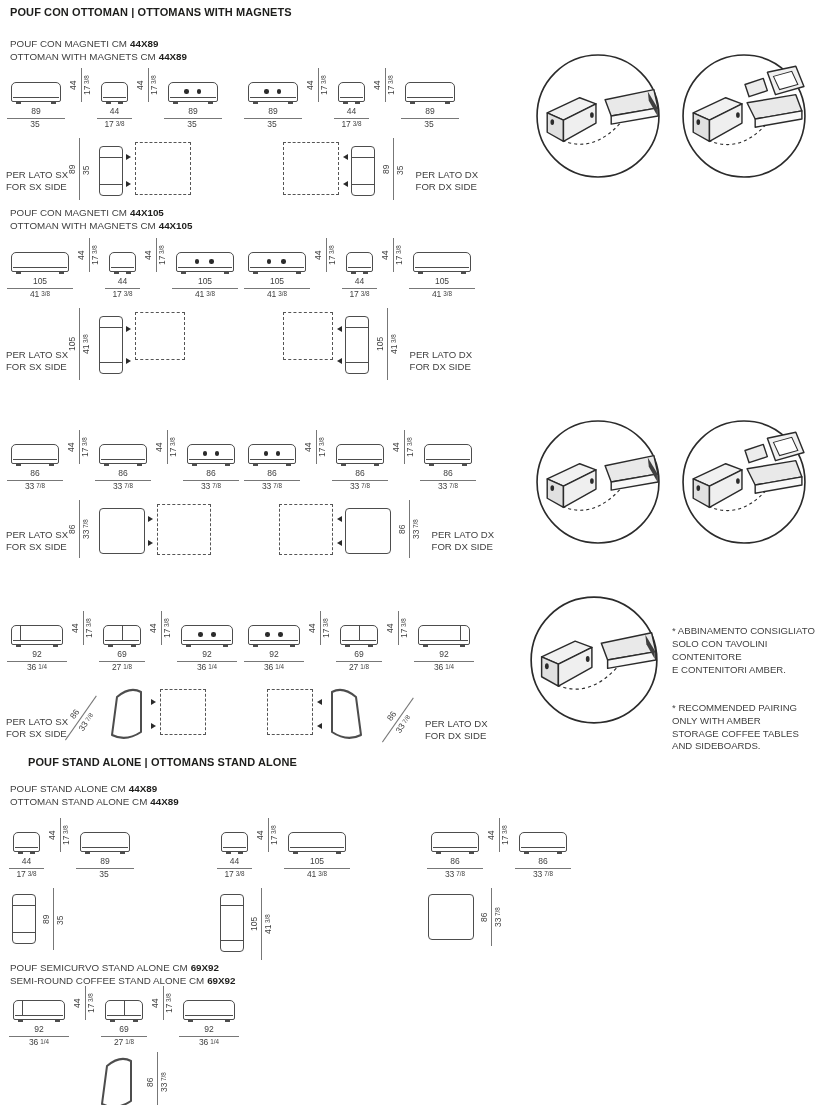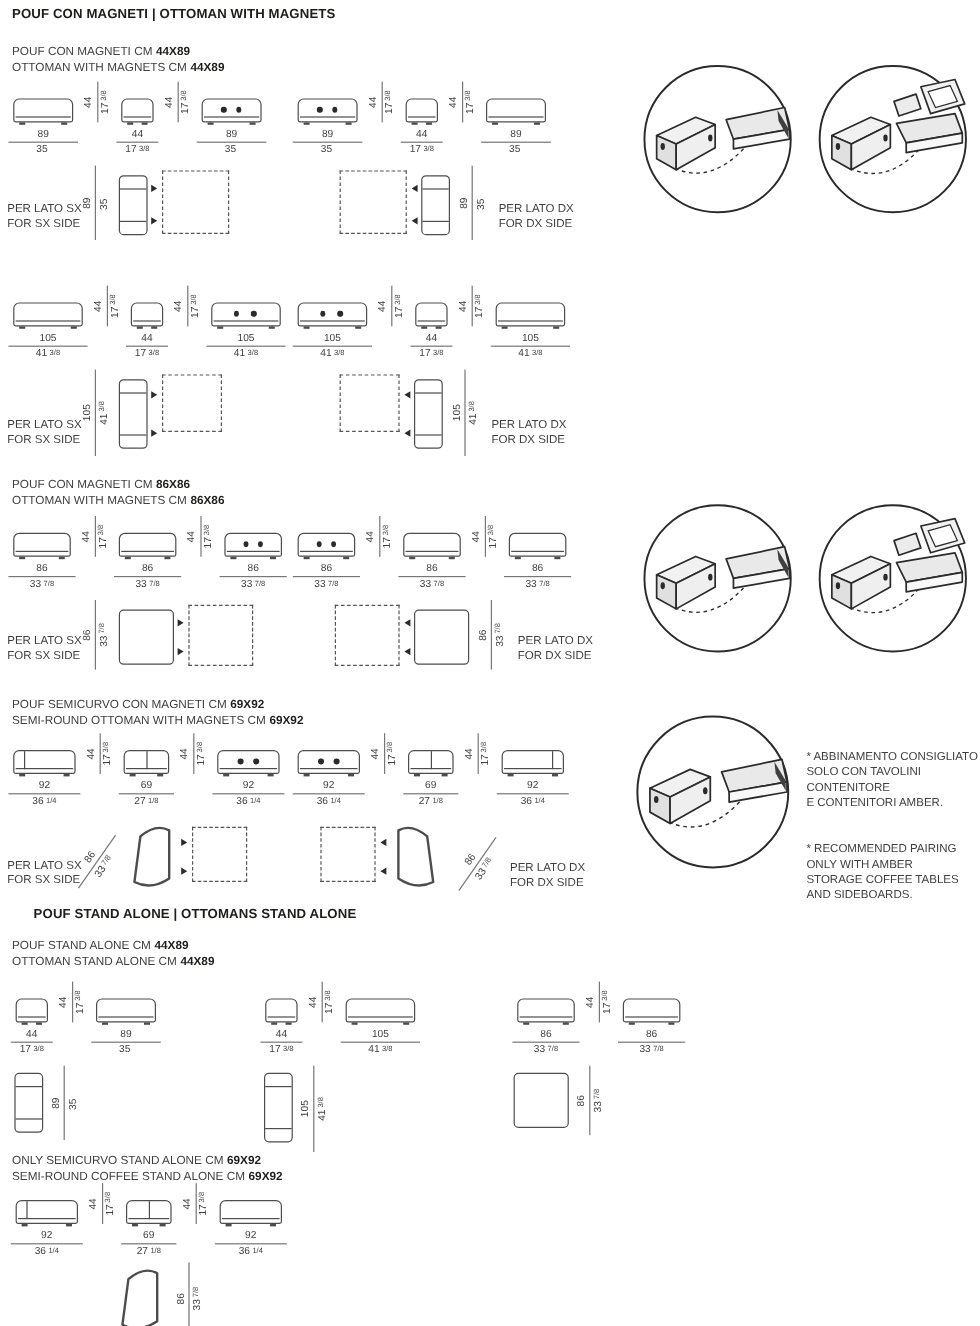--- a/index.html
+++ b/index.html
@@ -52,21 +52,21 @@
   .arr{border-left:5.5px solid #2b2b2b}
   .arl{border-right:5.5px solid #2b2b2b}
   .lab{font-size:9.6px;line-height:1.3;color:#3f3f3f;width:60px;white-space:nowrap}
   .circ{position:absolute}
 </style>
 </head>
 <body>
 
 <div class="page">
 
-  <div class="hd" style="left:10px;top:6px">POUF CON MAGNETI | OTTOMAN WITH MAGNETS</div>
+  <div class="hd" style="left:10px;top:6px">POUF CON OTTOMAN | OTTOMANS WITH MAGNETS</div>
 
   <div class="ttl" style="left:10px;top:37px">
     <span><span>POUF CON MAGNETI CM</span><b>44X89</b></span>
     <span class="ln2"><span>OTTOMAN WITH MAGNETS CM</span><b>44X89</b></span>
   </div>
 
   <div class="grp" style="left:6px;top:68px">
     <div class="row">
       <div class="cell c89">
           <div class="b bw89"></div>
@@ -238,20 +238,24 @@
     <polygon points="66,50 114,42 120,58 74,66" fill="#e9e9e9" stroke="#2b2b2b" stroke-width="1.4" stroke-linejoin="round"></polygon>
     <polygon points="74,66 120,58 120,66 74,74" fill="#f8f8f8" stroke="#2b2b2b" stroke-width="1.4" stroke-linejoin="round"></polygon>
     <polygon points="13,60 45,45 61,51 29,67" fill="#f1f1f1" stroke="#2b2b2b" stroke-width="1.4" stroke-linejoin="round"></polygon>
     <polygon points="13,60 29,67 29,88 13,79" fill="#e0e0e0" stroke="#2b2b2b" stroke-width="1.4" stroke-linejoin="round"></polygon>
     <polygon points="29,67 61,51 61,70 29,88" fill="#efefef" stroke="#2b2b2b" stroke-width="1.4" stroke-linejoin="round"></polygon>
     <ellipse cx="57" cy="62" rx="1.8" ry="2.8" fill="#2b2b2b"></ellipse>
       <ellipse cx="18" cy="69" rx="1.8" ry="2.8" fill="#2b2b2b"></ellipse>
     <path d="M 28,87 Q 58,100 84,72" fill="none" stroke="#2b2b2b" stroke-width="1.1" stroke-dasharray="3,3"></path>
   </svg>
 
+  <div class="ttl" style="left:10px;top:206px">
+    <span><span>POUF CON MAGNETI CM</span><b>44X105</b></span>
+    <span class="ln2"><span>OTTOMAN WITH MAGNETS CM</span><b>44X105</b></span>
+  </div>
 
   <div class="grp" style="left:6px;top:238px">
     <div class="row">
       <div class="cell c105">
           <div class="b bw105"></div>
         </div>
       <div class="cell chd">
           <div class="hdim">
             <span class="vt">44</span>
             <span class="vl"></span>
@@ -391,24 +395,20 @@
           <span class="vl"></span>
           <span class="vt"><span>41</span><span class="fr">3/8</span></span>
         </div>
       <div class="lab" style="align-self:flex-end;margin-bottom:6px;margin-left:10px">
           <div>PER LATO DX</div>
           <div>FOR DX SIDE</div>
         </div>
     </div>
   </div>
 
-  <div class="ttl" style="left:10px;top:398px">
-    <span><span>POUF CON MAGNETI CM</span><b>86X86</b></span>
-    <span class="ln2"><span>OTTOMAN WITH MAGNETS CM</span><b>86X86</b></span>
-  </div>
 
   <div class="grp" style="left:6px;top:430px">
     <div class="row">
       <div class="cell c86">
           <div class="b bw86"></div>
         </div>
       <div class="cell chd">
           <div class="hdim">
             <span class="vt">44</span>
             <span class="vl"></span>
@@ -569,24 +569,20 @@
     <polygon points="66,50 114,42 120,58 74,66" fill="#e9e9e9" stroke="#2b2b2b" stroke-width="1.4" stroke-linejoin="round"></polygon>
     <polygon points="74,66 120,58 120,66 74,74" fill="#f8f8f8" stroke="#2b2b2b" stroke-width="1.4" stroke-linejoin="round"></polygon>
     <polygon points="13,60 45,45 61,51 29,67" fill="#f1f1f1" stroke="#2b2b2b" stroke-width="1.4" stroke-linejoin="round"></polygon>
     <polygon points="13,60 29,67 29,88 13,79" fill="#e0e0e0" stroke="#2b2b2b" stroke-width="1.4" stroke-linejoin="round"></polygon>
     <polygon points="29,67 61,51 61,70 29,88" fill="#efefef" stroke="#2b2b2b" stroke-width="1.4" stroke-linejoin="round"></polygon>
     <ellipse cx="57" cy="62" rx="1.8" ry="2.8" fill="#2b2b2b"></ellipse>
       <ellipse cx="18" cy="69" rx="1.8" ry="2.8" fill="#2b2b2b"></ellipse>
     <path d="M 28,87 Q 58,100 84,72" fill="none" stroke="#2b2b2b" stroke-width="1.1" stroke-dasharray="3,3"></path>
   </svg>
 
-  <div class="ttl" style="left:10px;top:581px">
-    <span><span>POUF SEMICURVO CON MAGNETI CM</span><b>69X92</b></span>
-    <span class="ln2"><span>SEMI-ROUND OTTOMAN WITH MAGNETS CM</span><b>69X92</b></span>
-  </div>
 
   <div class="grp" style="left:6px;top:611px">
     <div class="row">
       <div class="cell c92">
           <div class="b bw92">
             <i class="sm sml"></i>
           </div>
         </div>
       <div class="cell chd">
           <div class="hdim">
@@ -898,21 +894,21 @@
       <div class="pr p8686" style="margin-left:2px;margin-top:6px"></div>
       <div class="vdim" style="height:58px;margin-left:6px">
           <span class="vt">86</span>
           <span class="vl"></span>
           <span class="vt"><span>33</span><span class="fr">7/8</span></span>
         </div>
     </div>
   </div>
 
   <div class="ttl" style="left:10px;top:961px">
-    <span><span>ONLY SEMICURVO STAND ALONE CM</span><b>69X92</b></span>
+    <span><span>POUF SEMICURVO STAND ALONE CM</span><b>69X92</b></span>
     <span class="ln2"><span>SEMI-ROUND COFFEE STAND ALONE CM</span><b>69X92</b></span>
   </div>
 
   <div class="grp" style="left:8px;top:986px">
     <div class="row">
       <div class="cell c92">
           <div class="b bw92">
             <i class="sm sml"></i>
           </div>
         </div>

